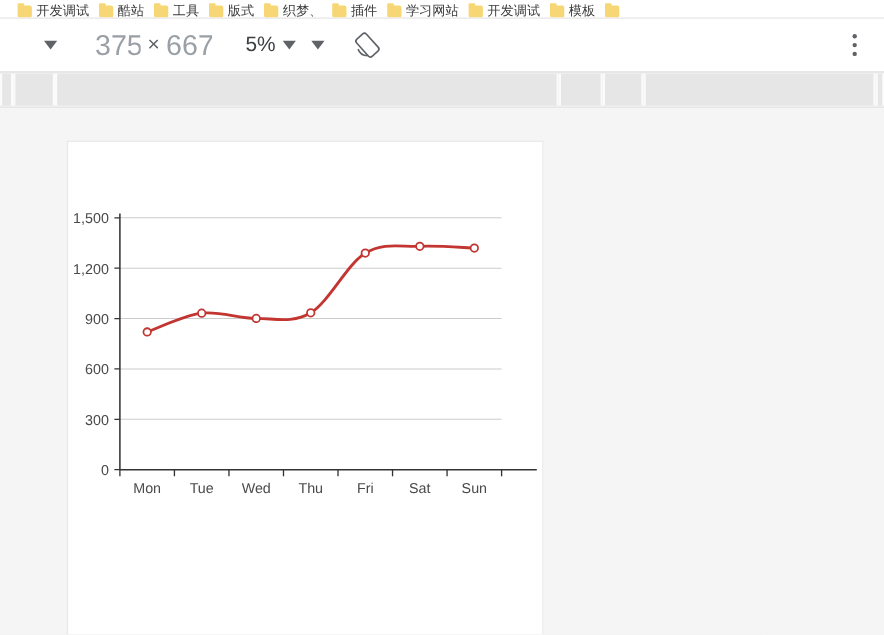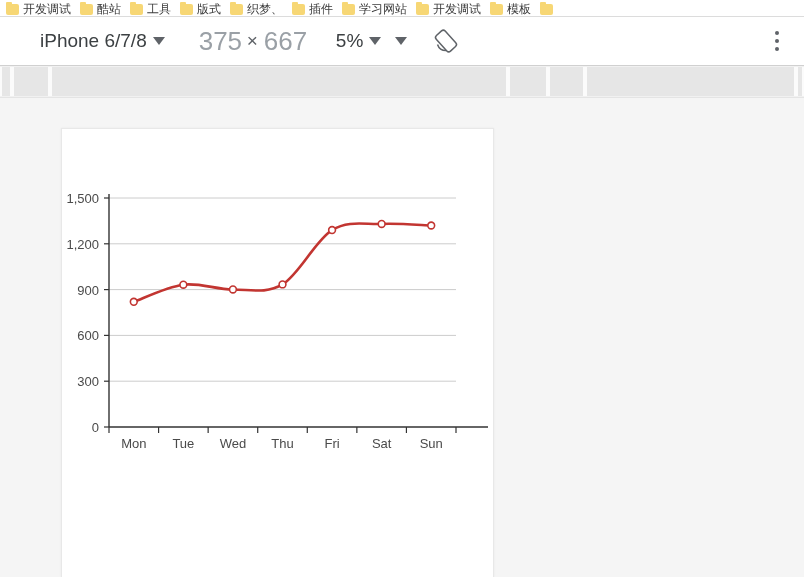--- a/index.html
+++ b/index.html
@@ -21,22 +21,22 @@
   }
 
   
   .bookmark-bar {
     position: absolute;
     left: 0; top: 0;
     width: 804px;
     height: 17px;
     background: #ffffff;
     display: flex;
-    align-items: center;
-    padding-left: 4px;
+    align-items: flex-start;
+    padding-left: 14px;
     box-sizing: border-box;
     overflow: hidden;
     border-bottom: 1px solid #dcdcdc;
   }
   .bm-item {
     display: flex;
     align-items: center;
     gap: 4px;
     padding: 0 7px 0 2px;
     height: 17px;
@@ -241,21 +241,20 @@
       <span class="bm-label">模板</span>
     </div>
     <div class="bm-item">
       <span class="folder-icon"></span>
     </div>
   </div>
 
   <div class="device-toolbar">
 
     <div class="dt-field dt-select">
-      <span>iPhone 6/7/8</span>
       <span class="caret"></span>
     </div>
 
     <span class="sep-gap-a"></span>
 
     <input class="dim-input" value="375" style="">
     <span class="dim-x">×</span>
     <input class="dim-input" value="667" style="">
 
     <span class="sep-gap-b"></span>

